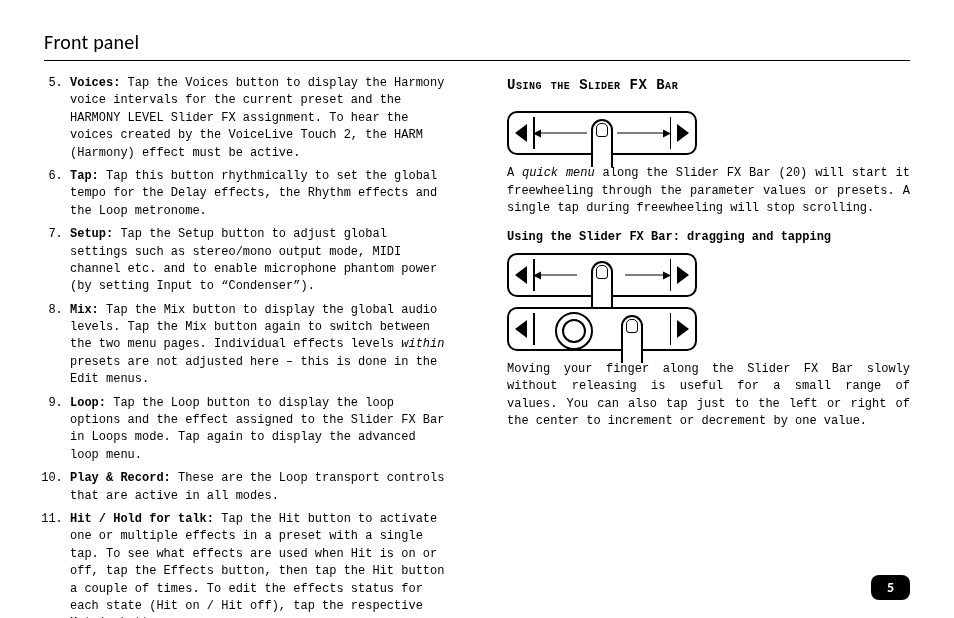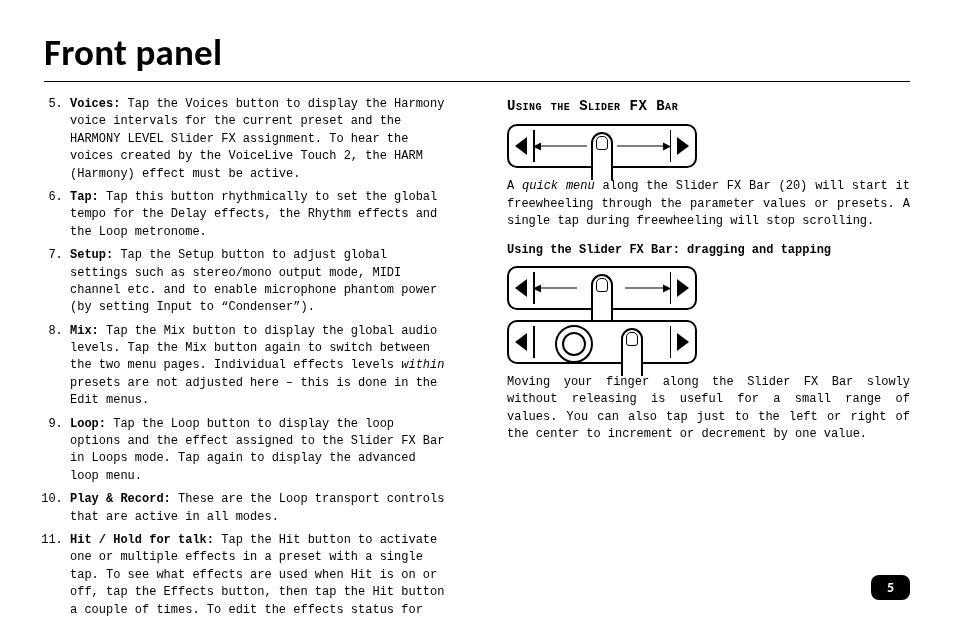--- a/index.html
+++ b/index.html
@@ -10,22 +10,22 @@
     color: #000;
   }
   .page {
     width: 954px;
     height: 618px;
     position: relative;
     box-sizing: border-box;
     padding: 30px 44px 20px 44px;
   }
   h1.title {
-    font-size: 37px;
-    font-weight: 700;
+    font-size: 20px;
+    font-weight: 400;
     margin: 0 0 6px 0;
     letter-spacing: 0.2px;
   }
   .rule {
     border: none;
     border-top: 1.5px solid #000;
     margin: 2px 0 14px 0;
   }
   .cols {
     display: flex;
@@ -51,21 +51,21 @@
   .footnote {
     font-style: italic;
     margin-top: 12px;
     margin-left: 26px;
   }
   .sec-head {
     font-weight: 700;
     font-variant: small-caps;
     letter-spacing: 0.5px;
     font-size: 14px;
-    margin: 0 0 8px 0;
+    margin: 0 0 16px 0;
   }
   .sub-head {
     font-weight: 700;
     font-size: 12px;
     margin: 4px 0 6px 0;
   }
   .para {
     margin: 8px 0 12px 0;
     text-align: justify;
   }

